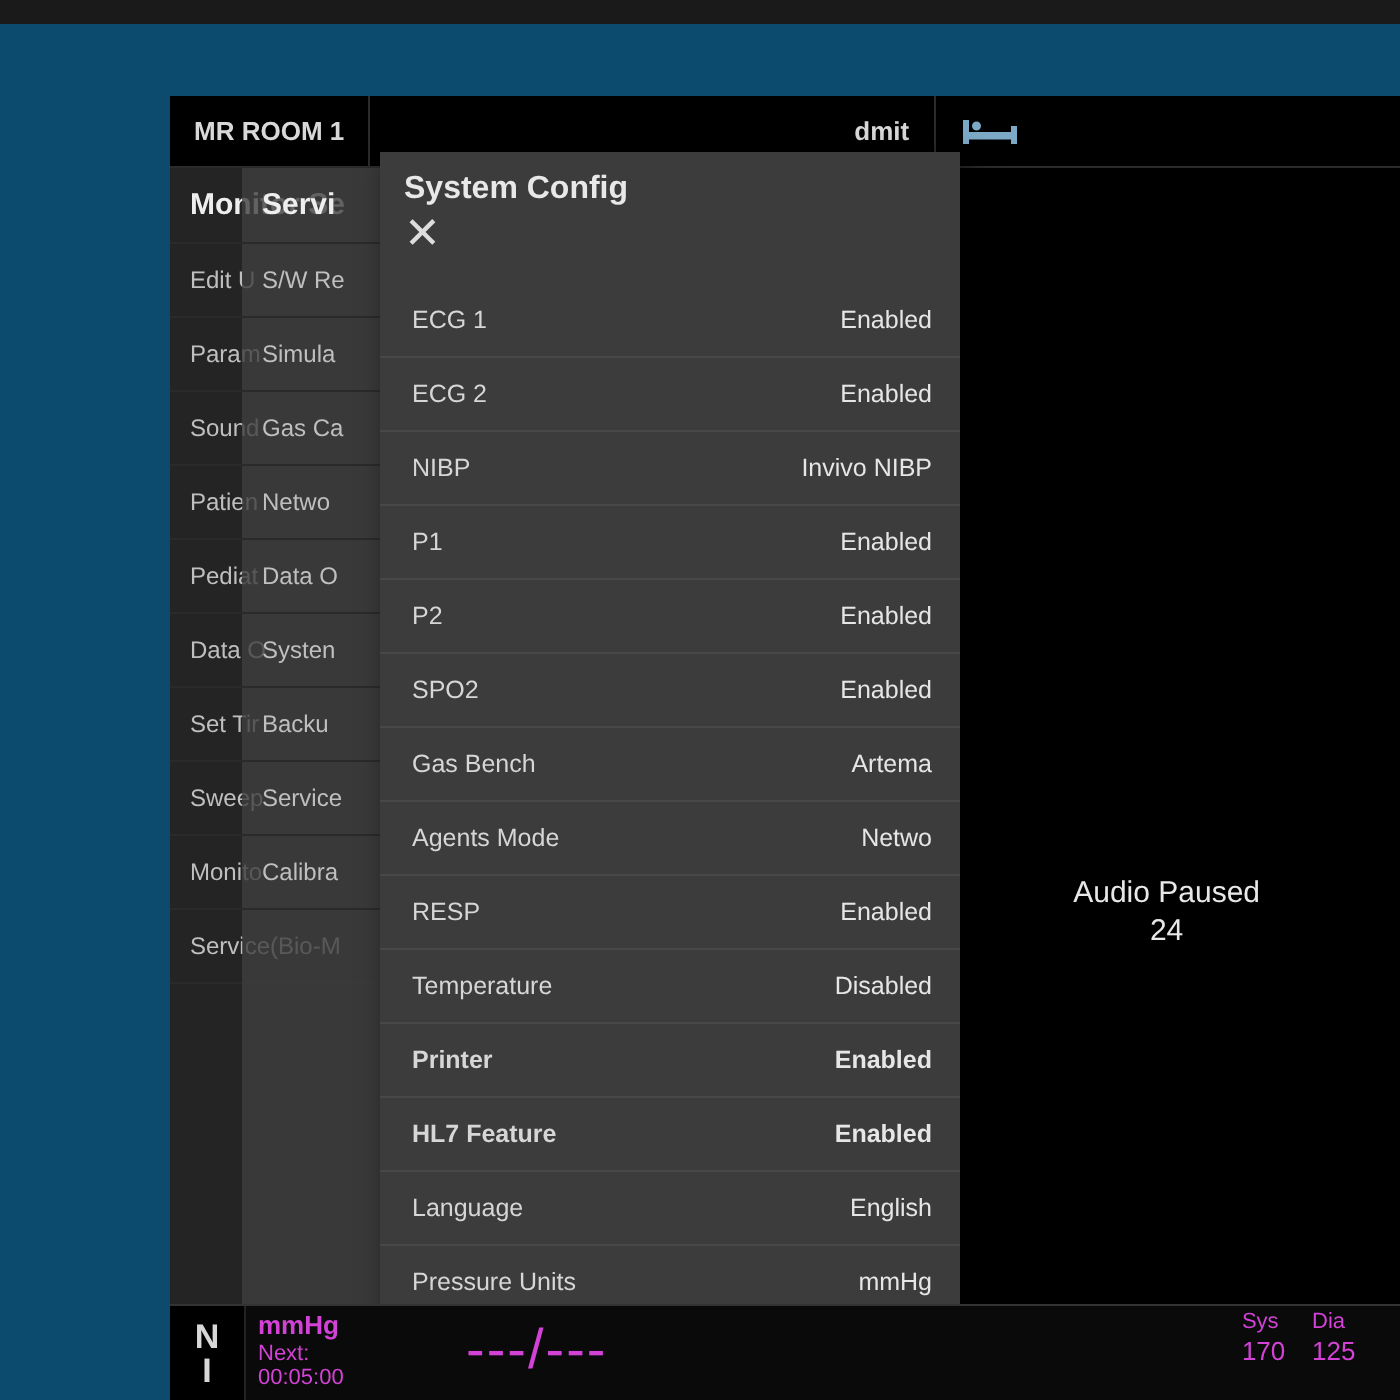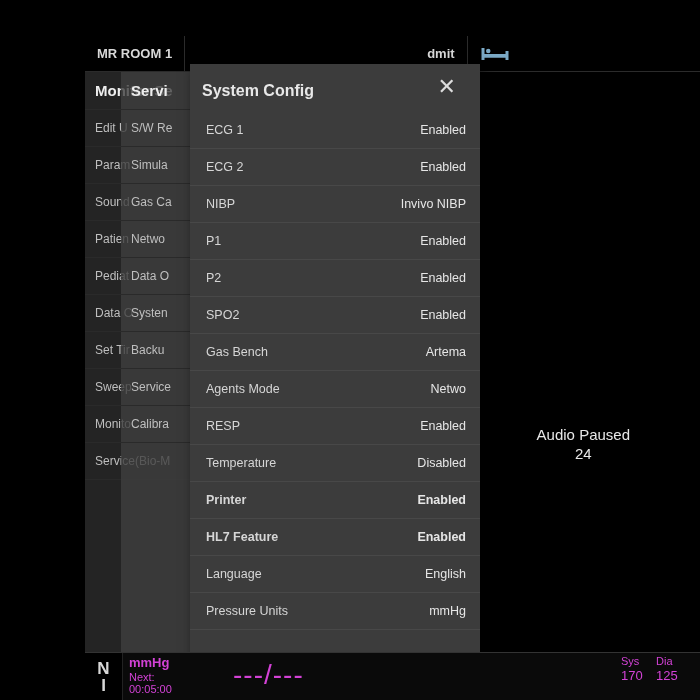--- a/index.html
+++ b/index.html
@@ -7,21 +7,22 @@
     width: 700px; height: 700px;
     background: #1a1a1a;
     font-family: Arial, Helvetica, sans-serif;
     color: #e8e8e8;
     overflow: hidden;
   }
   
   .bezel {
     position: absolute;
     inset: 0;
-    background: #000000;
+    background: #0c4a6e;
+    margin-top: 12px;
   }
   .screen {
     position: absolute;
     left: 85px; top: 36px;
     right: 0; bottom: 0;
     background: #000;
     overflow: hidden;
   }
 
   
@@ -83,24 +84,25 @@
     left: 105px;
     width: 290px;
     height: 640px;
     background: #3c3c3c;
     box-shadow: 4px 4px 12px rgba(0,0,0,0.6);
     display: flex; flex-direction: column;
   }
   .syscfg .titlebar {
     display: flex;
     justify-content: space-between;
-    align-items: flex-end;
-    padding: 10px 24px 12px 12px;
+    align-items: flex-start;
+    padding: 10px 13px 12px 12px;
     font-size: 16px;
     font-weight: 600;
+    flex-direction: column;
   }
   .syscfg .close {
     cursor: pointer;
     font-size: 22px;
     font-weight: 300;
     color: #ddd;
   }
   .syscfg .list {
     flex: 1;
     overflow: hidden;

